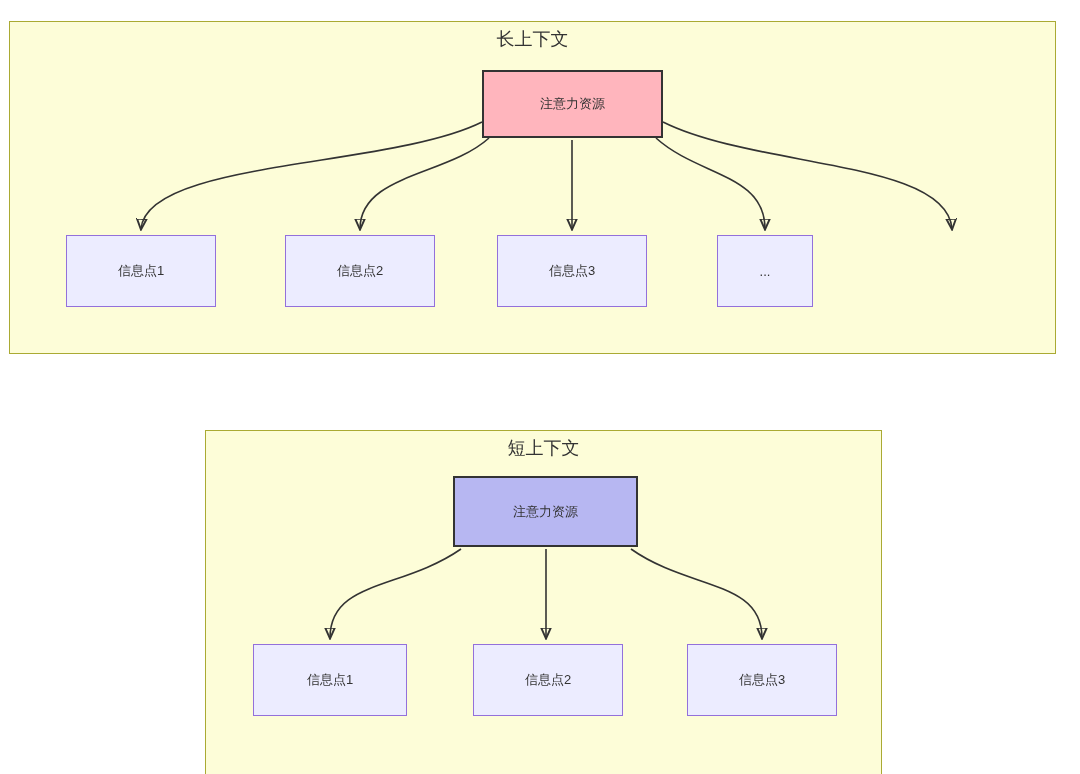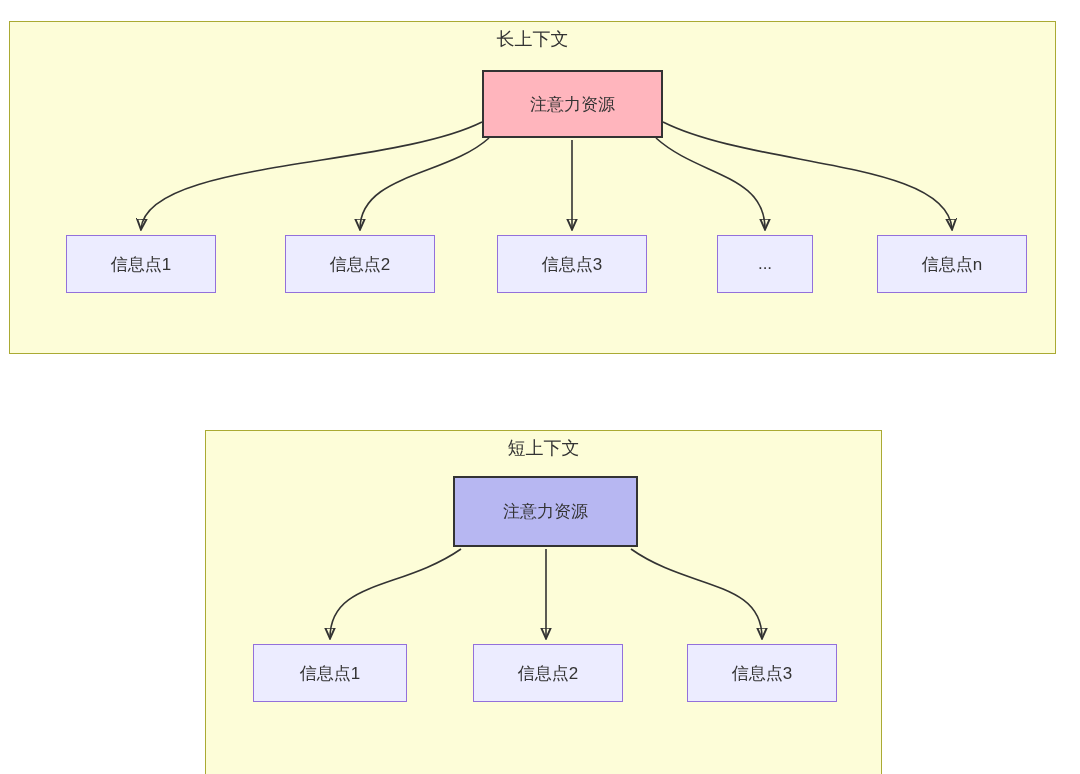--- a/index.html
+++ b/index.html
@@ -31,26 +31,26 @@
     text-align:center;font-size:18px;line-height:22px;
     color:var(--text);
   }
 
   .edges{position:absolute;left:0;top:0;width:1080px;height:774px;z-index:2;pointer-events:none;}
   .edges path{fill:none;stroke:var(--edge);stroke-width:1.6;}
 
   .node{
     position:absolute;z-index:3;
     display:flex;align-items:center;justify-content:center;
-    font-size:17px;text-align:right;color:var(--text);
+    font-size:13px;text-align:right;color:var(--text);
   }
   .node.attention{border:2.5px solid var(--node-border-dark);}
   .node.attention.long-fill{background:var(--long-attention-fill);left:482px;top:70px;width:181px;height:68px;}
   .node.attention.short-fill{background:var(--short-attention-fill);left:453px;top:476px;width:185px;height:71px;}
-  .node.info{background:var(--info-fill);border:1.4px solid var(--info-border);height:58px;}
+  .node.info{background:var(--info-fill);border:1.4px solid var(--info-border);height:72px;}
 
   
   .n-l1{left:66px;top:235px;width:150px;}
   .n-l2{left:285px;top:235px;width:150px;}
   .n-l3{left:497px;top:235px;width:150px;}
   .n-l4{left:717px;top:235px;width:96px;}
   .n-l5{left:877px;top:235px;width:150px;}
 
   
   .n-s1{left:253px;top:644px;width:154px;}
@@ -85,21 +85,20 @@
     <path d="M 546 549 L 546 638" marker-end="url(#arrow)"></path>
     <path d="M 631 549 C 689 590, 762 580, 762 638" marker-end="url(#arrow)"></path>
   </svg>
 
   <div class="node attention long-fill">注意力资源</div>
 
   <div class="node info n-l1">信息点1</div>
   <div class="node info n-l2">信息点2</div>
   <div class="node info n-l3">信息点3</div>
   <div class="node info n-l4">...</div>
-  <div class="node info n-l5">信息点n</div>
 
   <div class="node attention short-fill">注意力资源</div>
 
   <div class="node info n-s1">信息点1</div>
   <div class="node info n-s2">信息点2</div>
   <div class="node info n-s3">信息点3</div>
 
 </div>
 
 </body></html>

